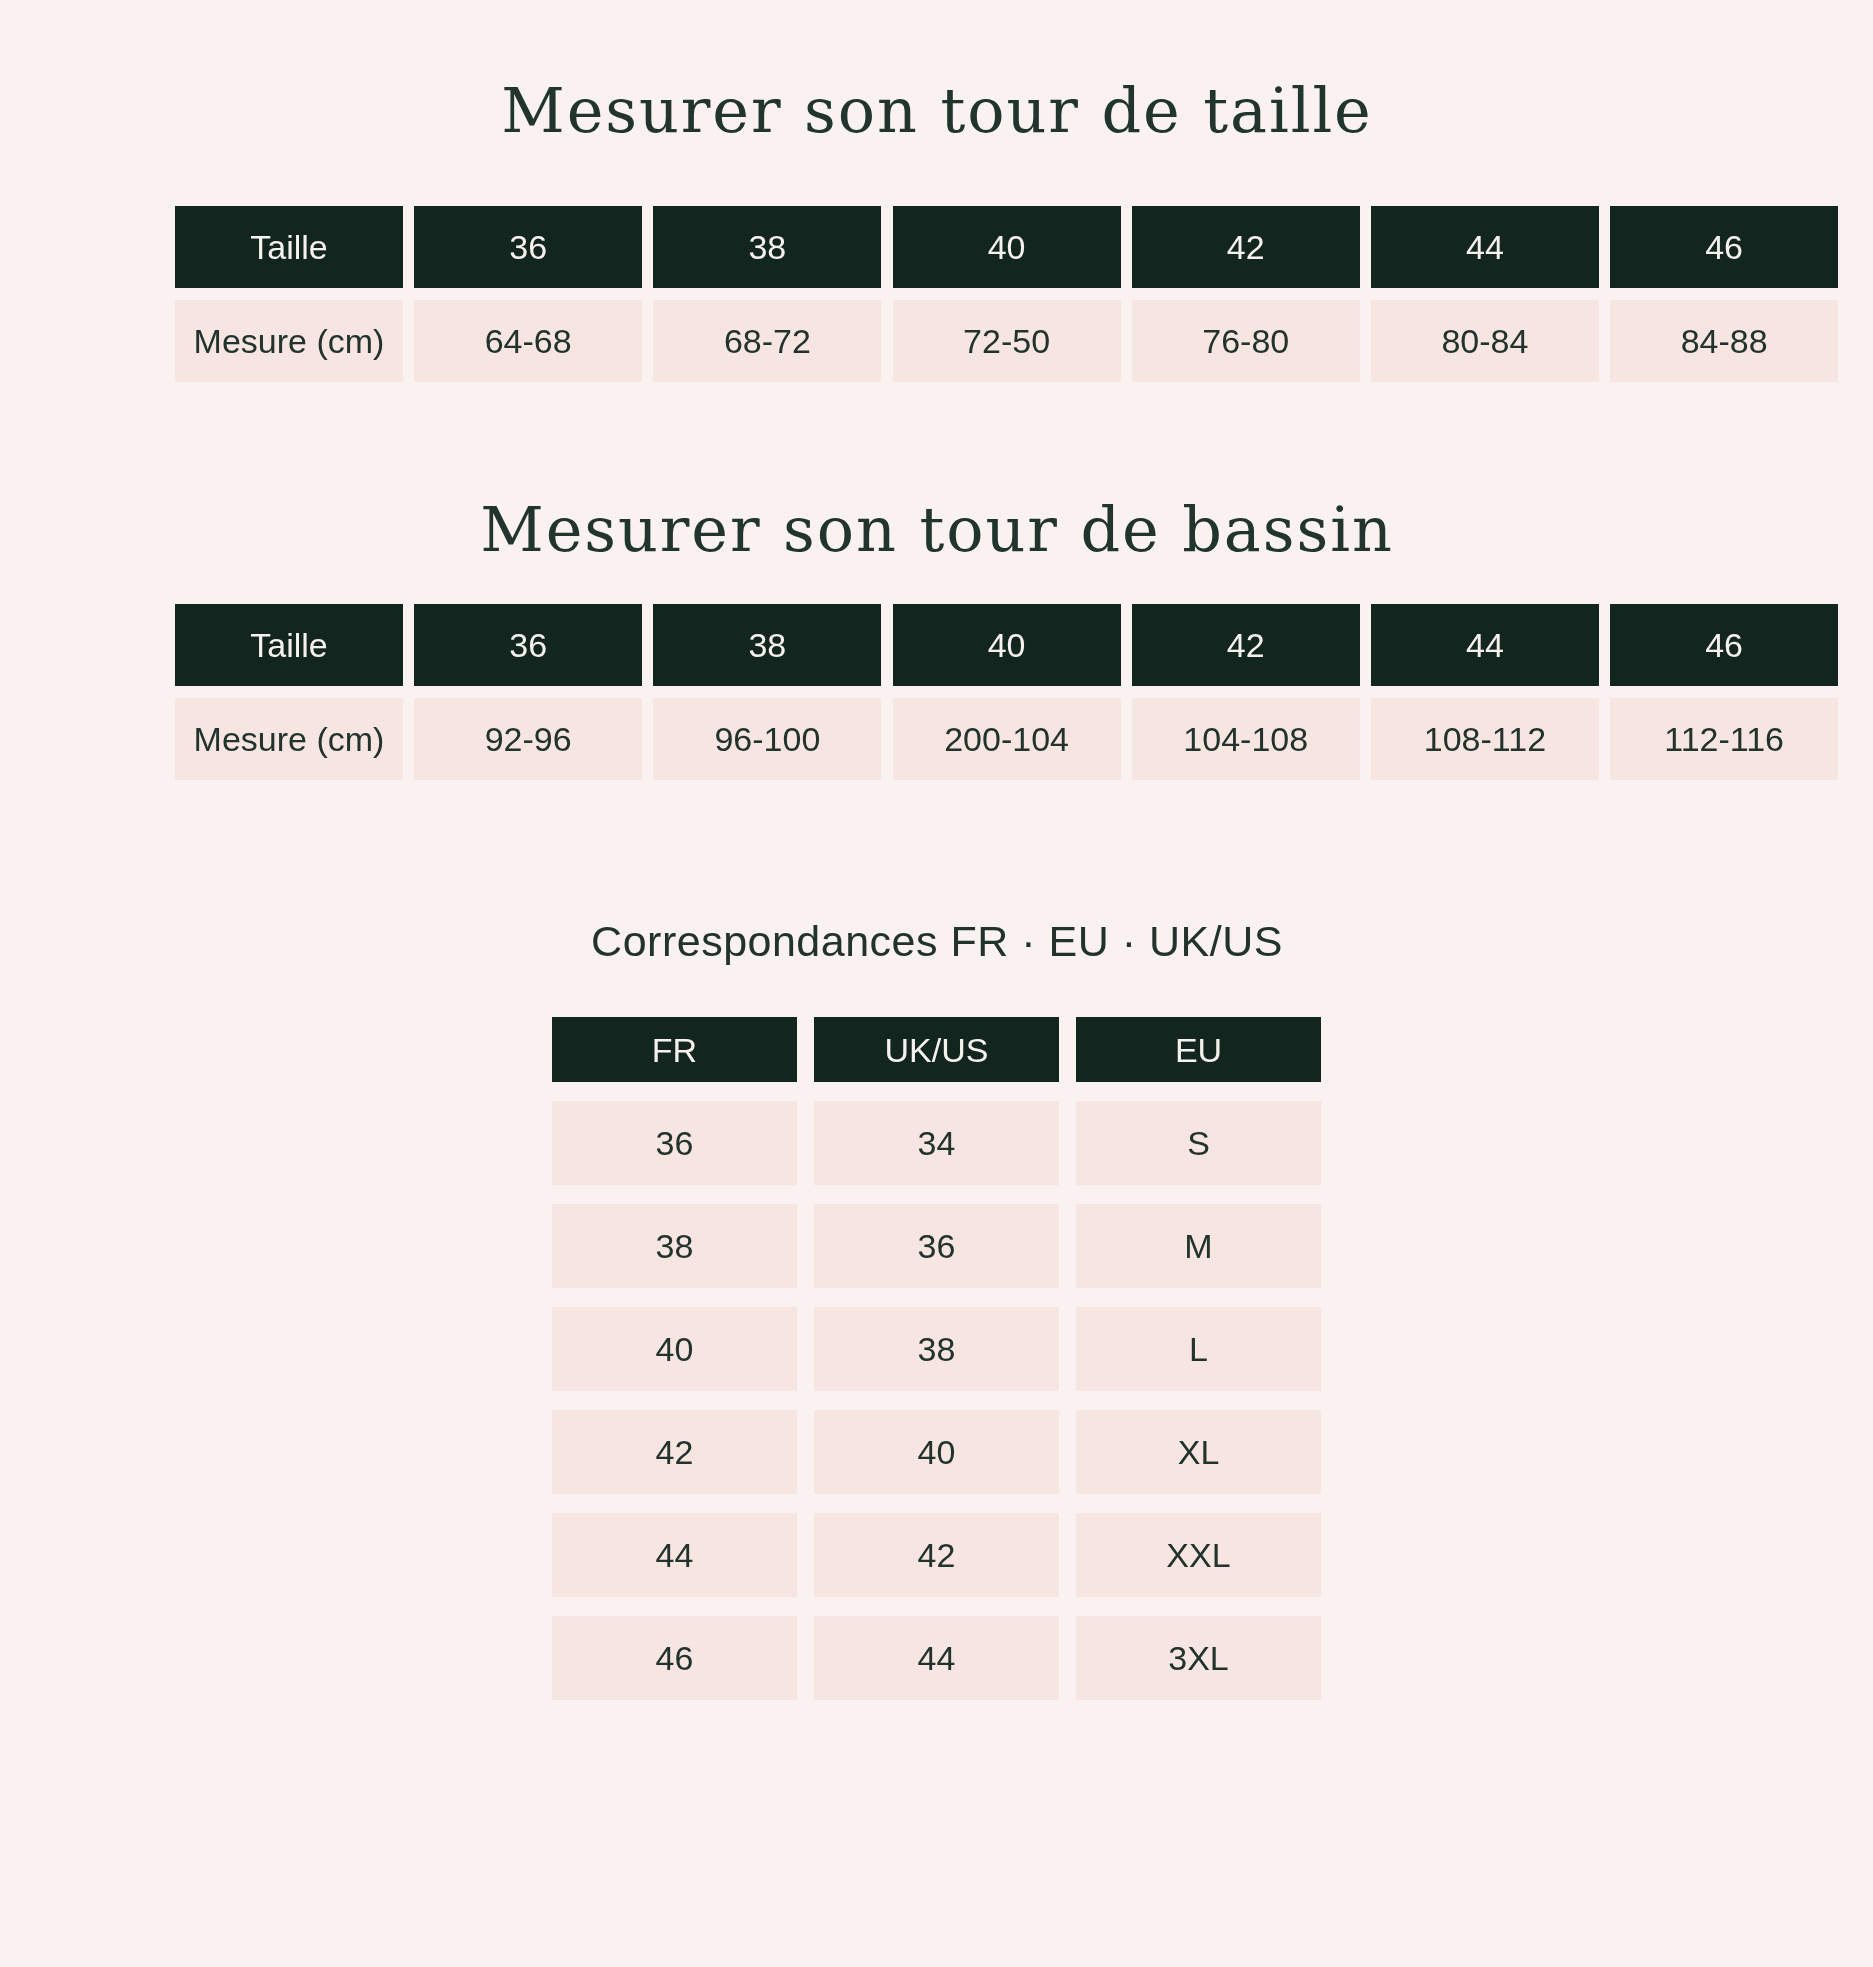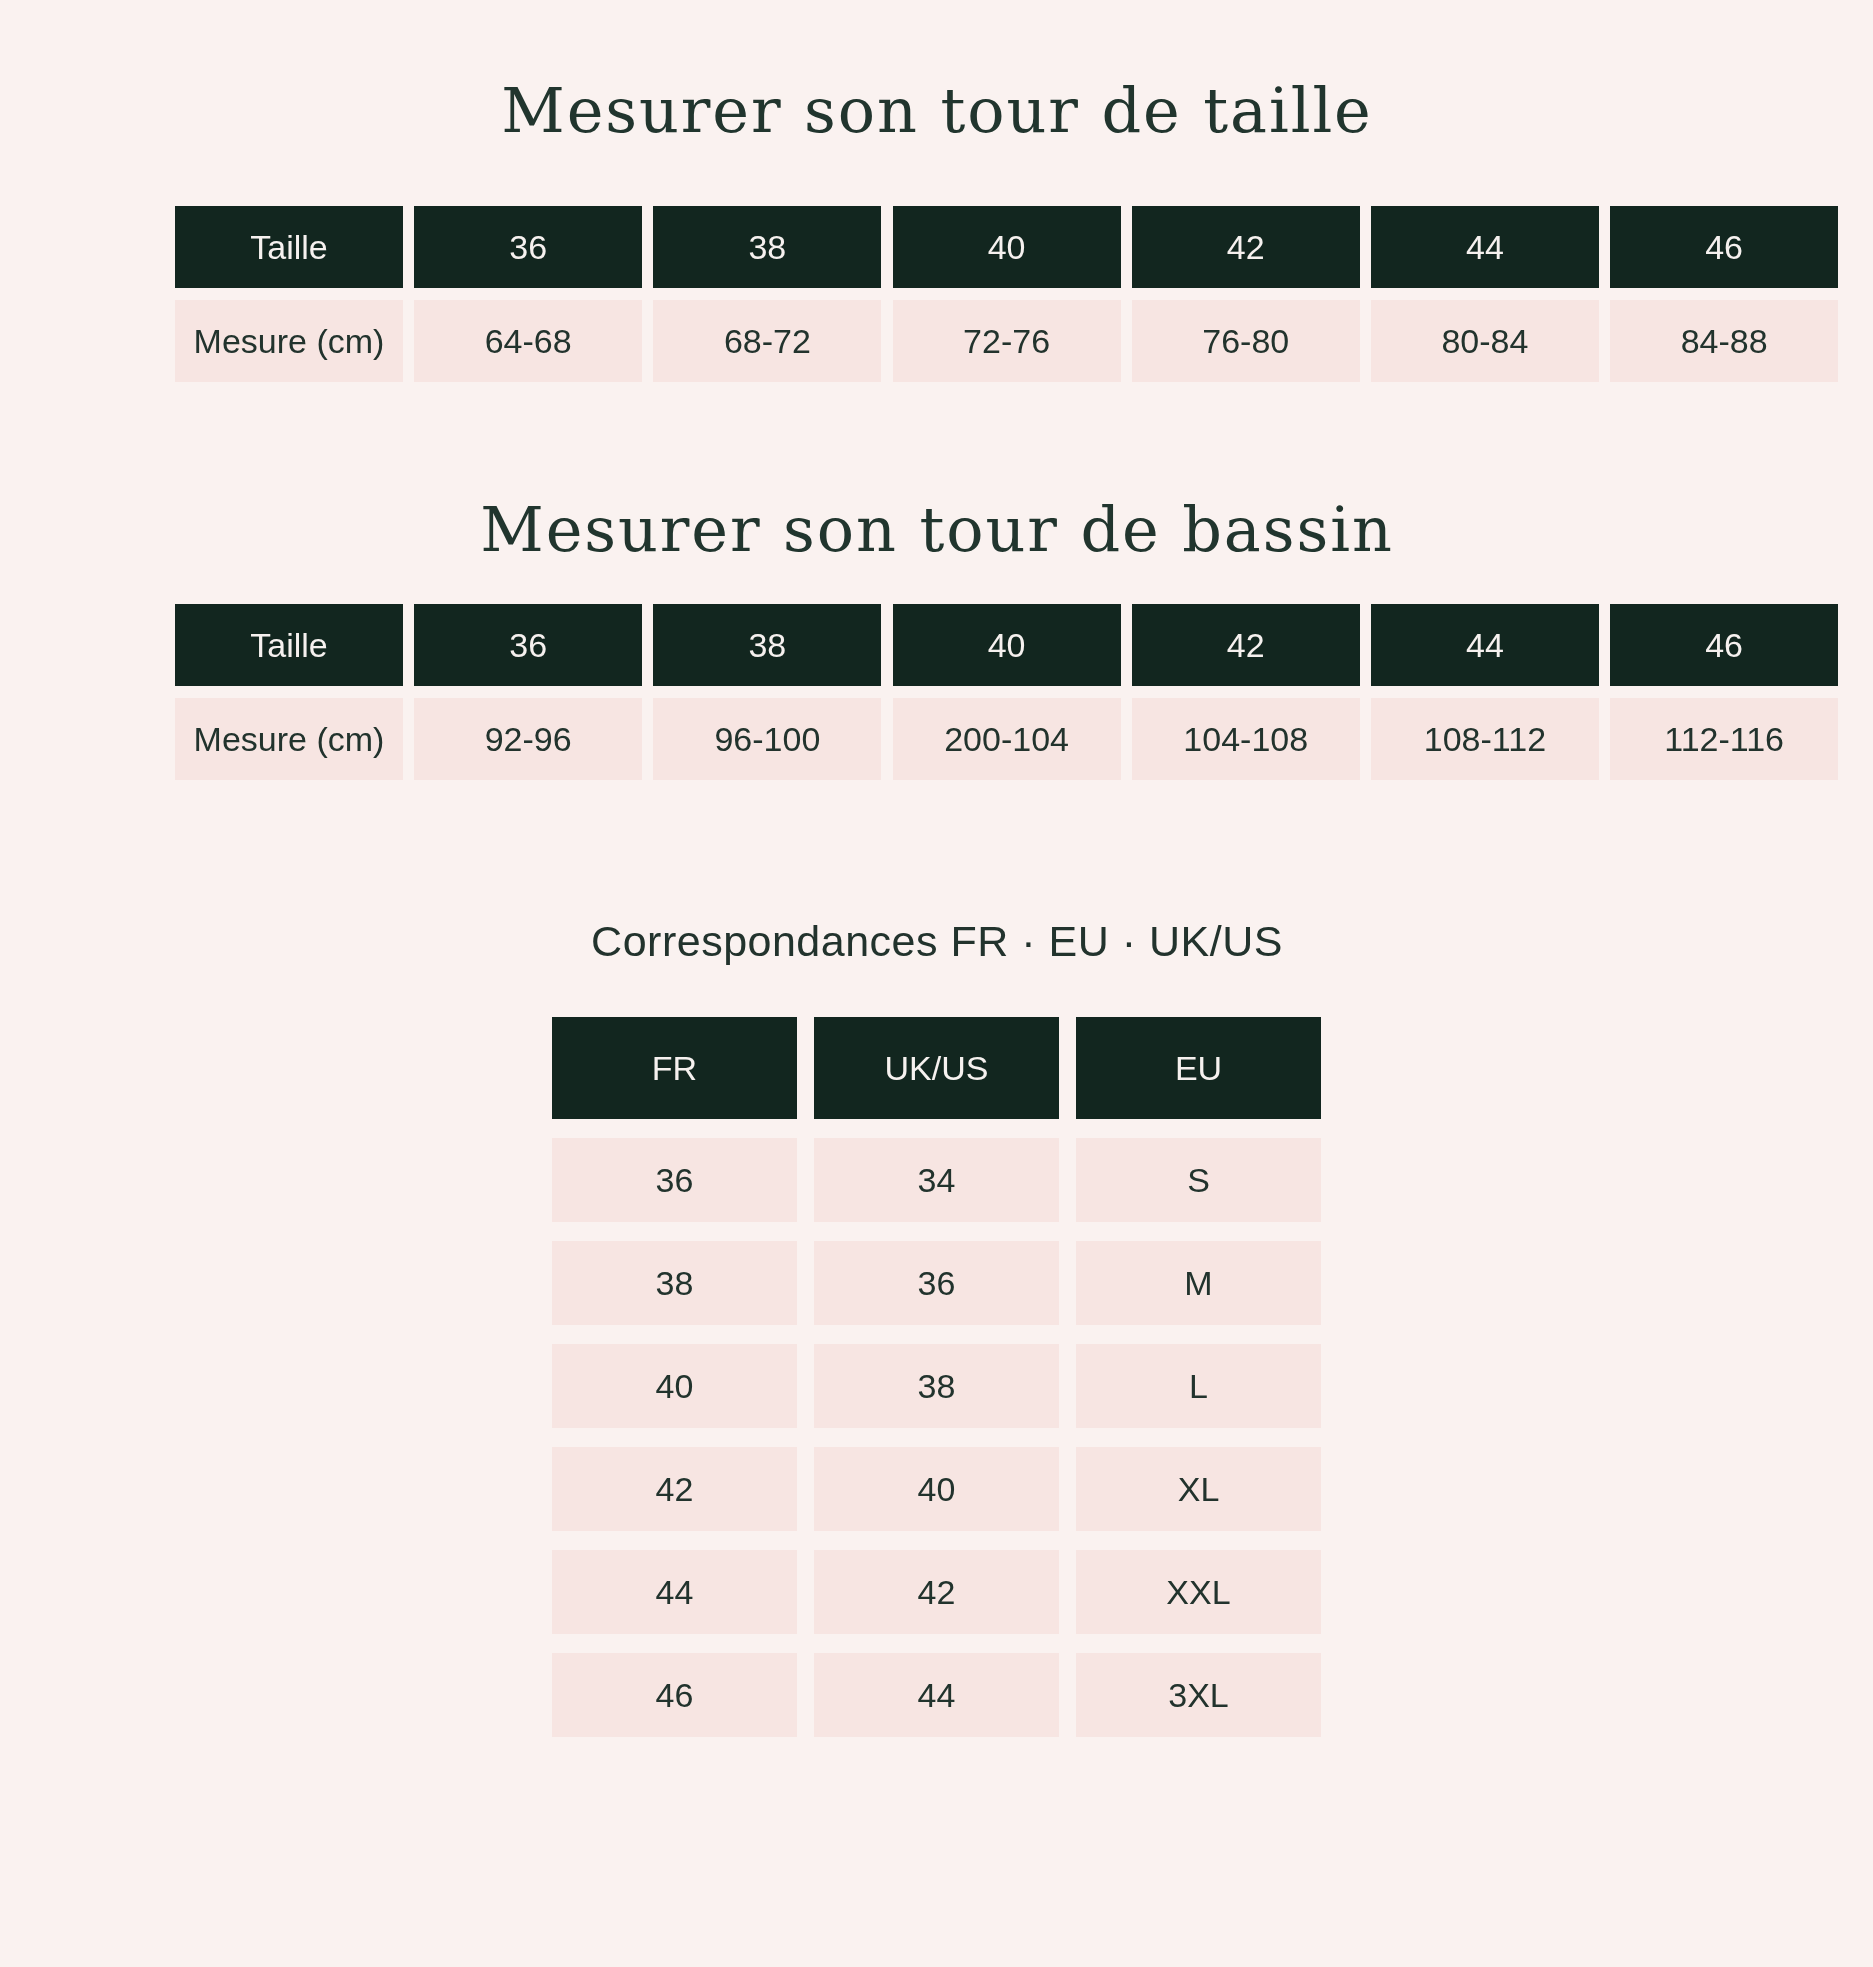--- a/index.html
+++ b/index.html
@@ -58,21 +58,21 @@
   .cell {
     display: flex;
     align-items: center;
     justify-content: center;
     font-size: 34px;
     line-height: 1;
     white-space: nowrap;
   }
   .t7 .cell { width: 228px; height: 82px; }
   .t3 .cell { width: 245px; height: 84px; }
-  .t3 .trow-head .cell { height: 102px; }
+  .t3 .trow-head .cell { height: 65px; }
 
   .cell-dark  { background: var(--dark, #12261f);  color: var(--darktext, #f6f1ef); }
   .cell-light { background: var(--pink, #f7e5e2);  color: var(--celltext, #22332d); }
 </style>
 </head>
 <body>
 
 <div class="page">
 
   <h1 id="title-waist" class="serif-title">Mesurer son tour de taille</h1>
@@ -84,21 +84,21 @@
         <div class="cell cell-dark">38</div>
         <div class="cell cell-dark">40</div>
         <div class="cell cell-dark">42</div>
         <div class="cell cell-dark">44</div>
         <div class="cell cell-dark">46</div>
       </div>
       <div class="trow trow-data">
         <div class="cell cell-light">Mesure (cm)</div>
         <div class="cell cell-light">64-68</div>
         <div class="cell cell-light">68-72</div>
-        <div class="cell cell-light">72-76</div>
+        <div class="cell cell-light">72-50</div>
         <div class="cell cell-light">76-80</div>
         <div class="cell cell-light">80-84</div>
         <div class="cell cell-light">84-88</div>
       </div>
     </div>
 
   <h1 id="title-hip" class="serif-title">Mesurer son tour de bassin</h1>
 
   <div id="table-hip" class="sizetable t7">
       <div class="trow trow-head">

